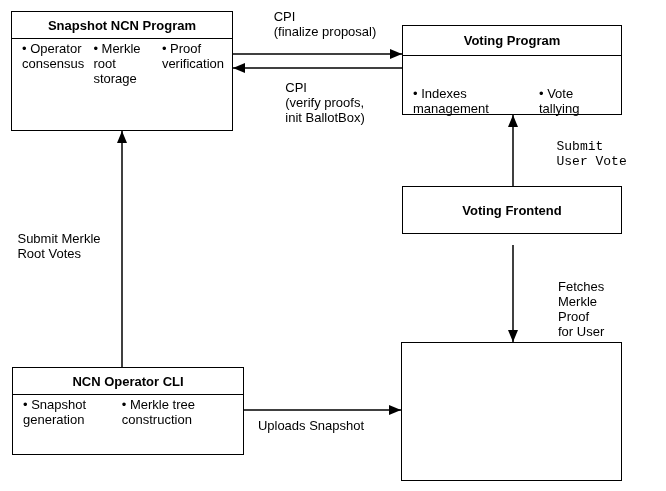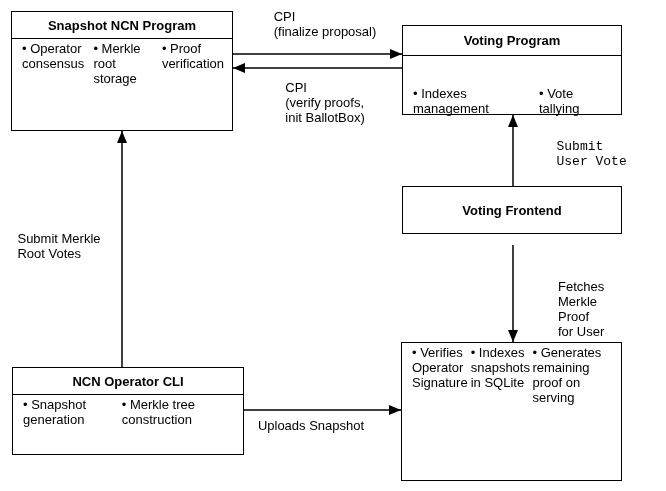--- a/index.html
+++ b/index.html
@@ -96,25 +96,20 @@
       <div class="box-item">• Indexes management</div>
       <div class="box-item">• Vote tallying</div>
     </div>
   </div>
 
   <div class="box title-only" style="left:402px; top:186px; width:220px; height:48px;">
     <div class="box-header">Voting Frontend</div>
   </div>
 
   <div class="box" style="left:401px; top:342px; width:221px; height:139px;">
-    <div class="box-body">
-      <div class="box-item">• Verifies Operator Signature</div>
-      <div class="box-item">• Indexes snapshots in SQLite</div>
-      <div class="box-item">• Generates remaining proof on serving</div>
-    </div>
   </div>
 
   <div class="box" style="left:12px; top:367px; width:232px; height:88px;">
     <div class="box-header" style="height:27px;">NCN Operator CLI</div>
     <div class="box-body">
       <div class="box-item">• Snapshot generation</div>
       <div class="box-item">• Merkle tree construction</div>
     </div>
   </div>
 

